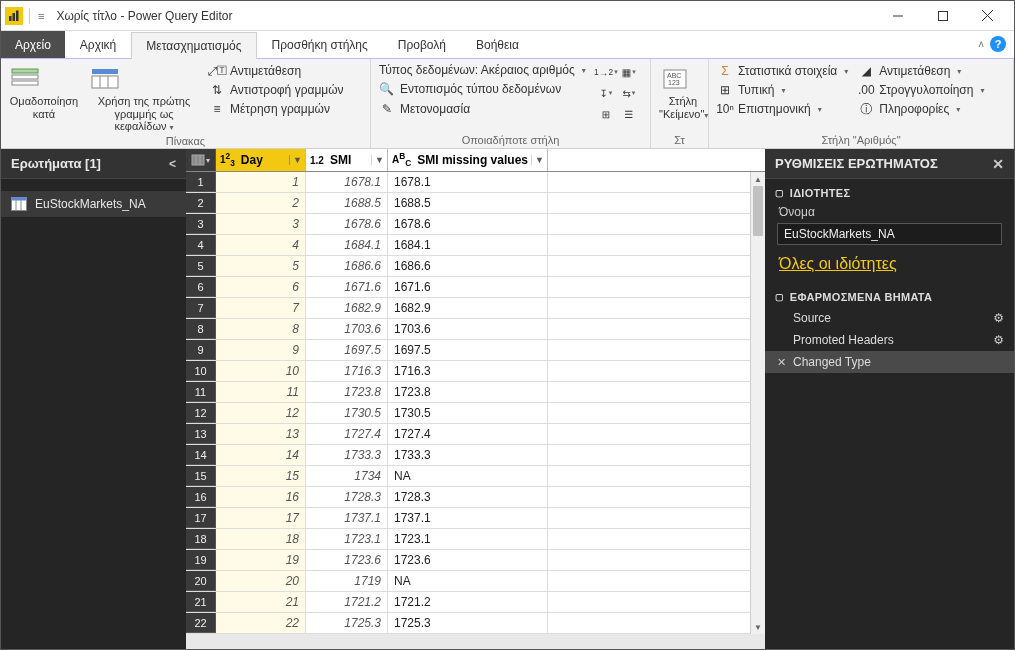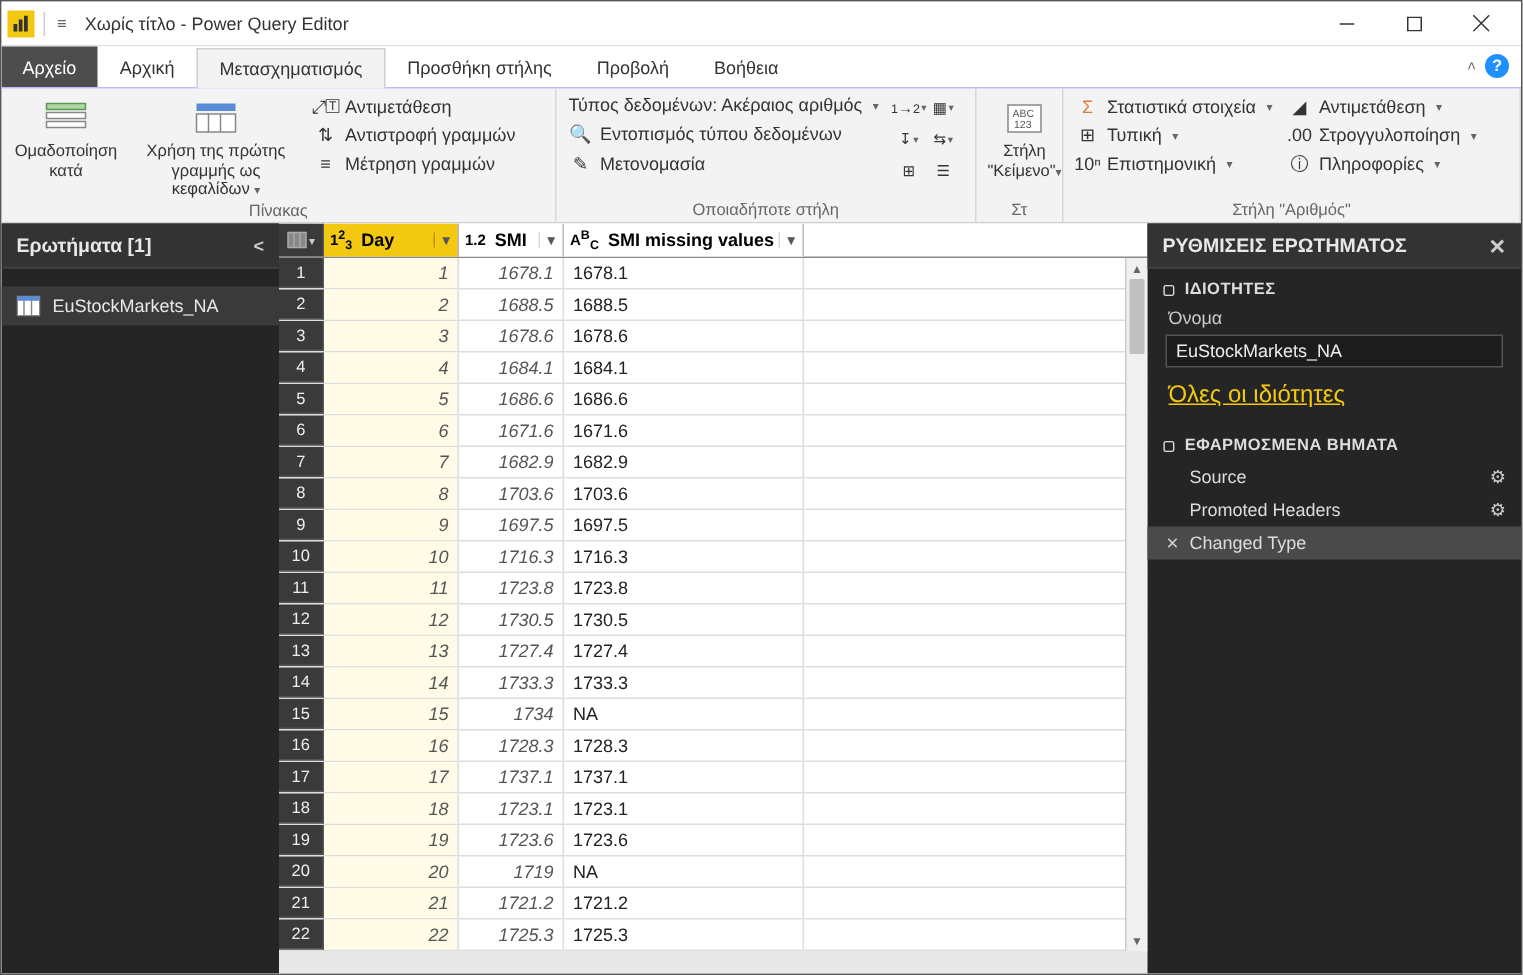--- a/index.html
+++ b/index.html
@@ -21,21 +21,21 @@
 .menubar .tab.active { border-color: #d0d0d0; background: #f3f3f3; position: relative; top: 1px; }
 .menubar .help-icon { position: absolute; right: 8px; top: 5px; display: flex; align-items: center; gap: 6px; }
 .menubar .help-icon .chev { font-size: 10px; color: #666; }
 .menubar .help-icon .qm { width: 16px; height: 16px; border-radius: 50%; background: #1e90ff; color: #fff; font-size: 11px; display: flex; align-items: center; justify-content: center; font-weight: bold; }
 
 
 .ribbon { height: 90px; background: #f3f3f3; border-bottom: 1px solid #d0d0d0; display: flex; font-size: 12px; color: #333; }
 .ribbon-group { border-right: 1px solid #d8d8d8; padding: 4px 8px 2px 8px; display: flex; flex-direction: column; }
 .ribbon-group .group-body { flex: 1; display: flex; align-items: flex-start; gap: 10px; }
 .ribbon-group .group-label { text-align: center; font-size: 11px; color: #666; padding-top: 2px; }
-.big-btn { display: flex; flex-direction: column; align-items: center; justify-content: flex-start; width: 70px; text-align: center; gap: 2px; padding-top: 2px; }
+.big-btn { display: flex; flex-direction: column; justify-content: flex-start; width: 70px; text-align: center; gap: 2px; padding-top: 2px; }
 .big-btn .icon-box { width: 32px; height: 28px; display: flex; align-items: center; justify-content: center; }
 .big-btn .lbl { font-size: 11px; line-height: 1.15; }
 .big-btn .drop { font-size: 8px; color: #666; }
 .small-btns { display: flex; flex-direction: column; gap: 3px; }
 .small-btn { display: flex; align-items: center; gap: 5px; font-size: 12px; white-space: nowrap; }
 .small-btn .icon-sm { width: 16px; height: 16px; display: flex; align-items: center; justify-content: center; font-size: 12px; }
 .small-btn .drop { font-size: 8px; color: #666; margin-left: 2px; }
 .mini-grid { display: flex; flex-direction: column; gap: 3px; }
 .mini-row { display: flex; gap: 3px; }
 .mini-btn { width: 20px; height: 18px; display: flex; align-items: center; justify-content: center; font-size: 10px; color: #333; }
@@ -55,21 +55,21 @@
 .grid-wrap { flex: 1; background: #e8e8e8; overflow: hidden; display: flex; flex-direction: column; }
 .grid { background: #fff; }
 .grid-header { display: flex; background: #fff; border-bottom: 1px solid #888; }
 .grid-header .corner { width: 30px; height: 22px; background: #3a3a3a; display: flex; align-items: center; justify-content: center; border-right: 1px solid #555; }
 .grid-header .col { height: 22px; display: flex; align-items: center; border-right: 1px solid #bbb; font-size: 12px; position: relative; background: #fff; }
 .grid-header .col.sel { background: #f2c811; }
 .grid-header .col .type-ic { padding: 0 4px; font-size: 10px; font-weight: bold; }
 .grid-header .col .name { flex: 1; padding-left: 2px; font-weight: 600; }
 .grid-header .col .dd { width: 16px; text-align: center; font-size: 9px; color: #555; border-left: 1px solid rgba(0,0,0,0.15); }
 .grid-header .col.sel .dd { border-left-color: rgba(0,0,0,0.25); }
-.cw-day { width: 90px; } .cw-smi { width: 70px; } .cw-miss { width: 160px; }
+.cw-day { width: 90px; } .cw-smi { width: 82px; } .cw-miss { width: 160px; }
 
 .grid-row { display: flex; border-bottom: 1px solid #ddd; height: 21px; font-size: 12px; }
 .grid-row .rownum { width: 30px; background: #3a3a3a; color: #eee; display: flex; align-items: center; justify-content: center; font-size: 11px; border-right: 1px solid #555; border-bottom: 1px solid #555; }
 .grid-row .cell { border-right: 1px solid #ddd; display: flex; align-items: center; padding: 0 6px; }
 .grid-row .cell.num { justify-content: flex-end; font-style: italic; color: #555; }
 .grid-row .cell.sel { background: #fffbe6; }
 .grid-row .cell.txt { justify-content: flex-start; color: #222; }
 
 .grid-scroll { position: relative; overflow: hidden; }
 .vscroll-ind { position: absolute; right: 0; top: 0; bottom: 0; width: 15px; background: #f0f0f0; border-left: 1px solid #ccc; }

